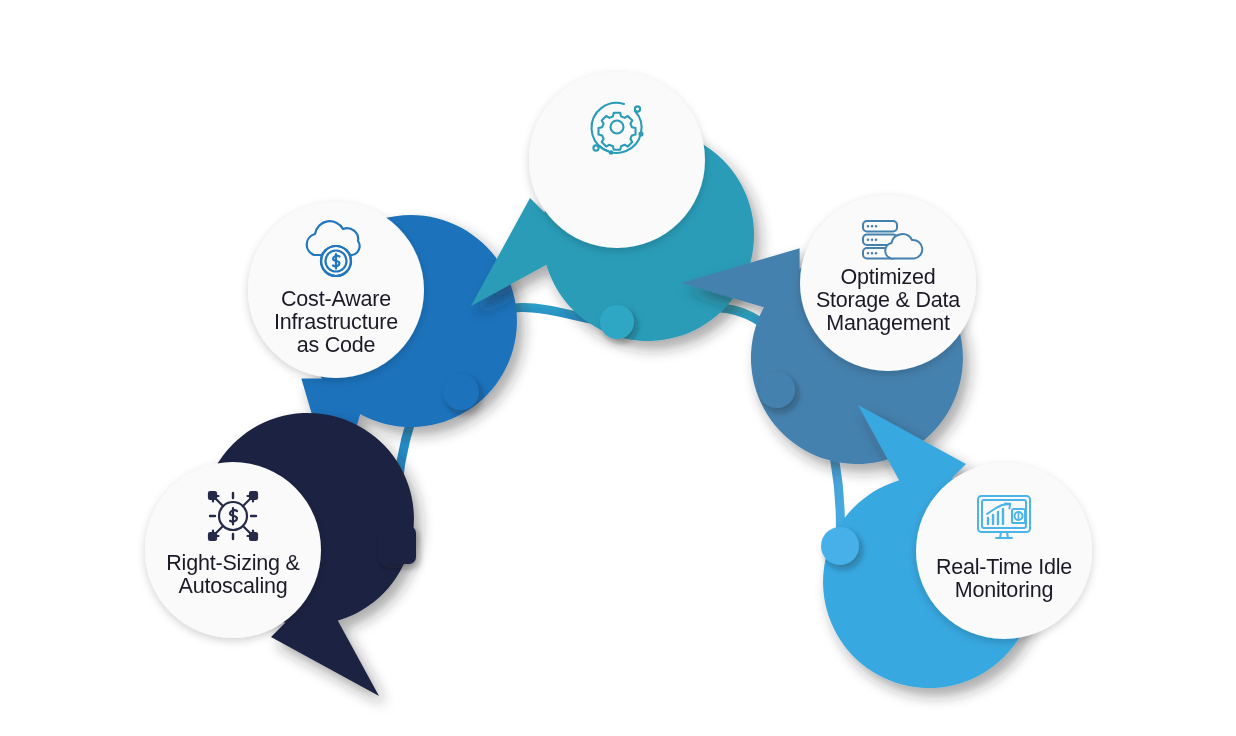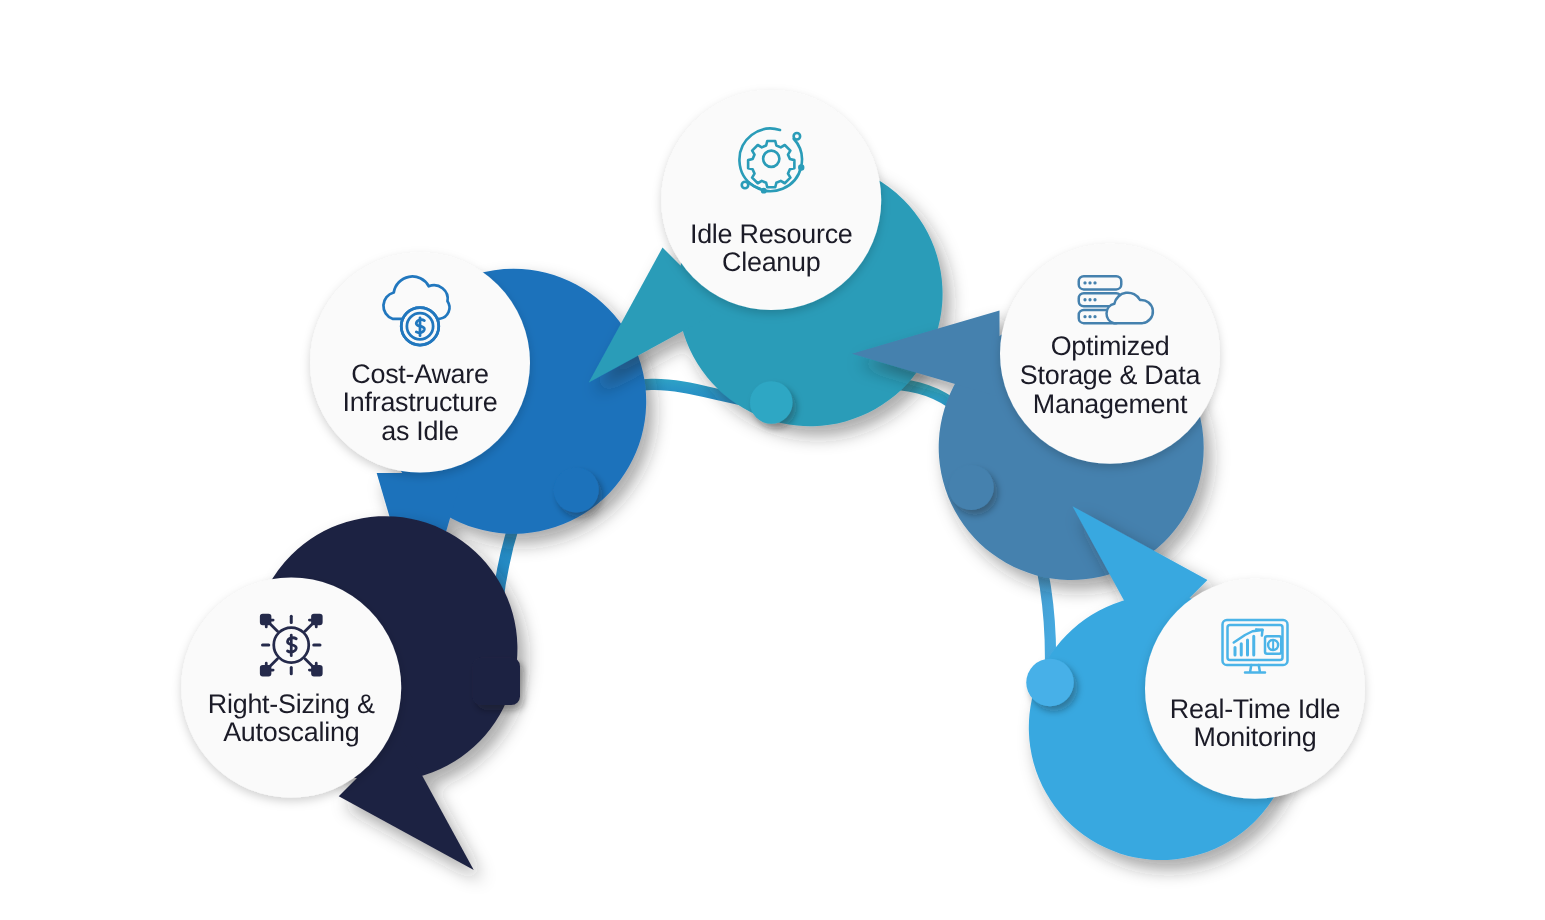--- a/index.html
+++ b/index.html
@@ -198,24 +198,22 @@
       <rect x="378" y="526" width="38" height="38" rx="7" fill="#1f2342" filter="url(#dotShadow)"></rect>
       <circle cx="461" cy="392" r="18" fill="#1c72bb" filter="url(#dotShadow)"></circle>
       <circle cx="617" cy="322" r="17" fill="#2fa7c4" filter="url(#dotShadow)"></circle>
       <circle cx="777" cy="390" r="18" fill="#4581ae" filter="url(#dotShadow)"></circle>
       <circle cx="840" cy="546" r="19" fill="#46b0e8" filter="url(#dotShadow)"></circle>
     </g>
   </svg>
 
   <div class="node-label" style="left:336px; top:288px; width:210px; transform:translate(-50%,0);">Cost-Aware
 Infrastructure
-as Idle</div>
-
-  <div class="node-label" style="left:617px; top:176px; width:210px; transform:translate(-50%,0);">Idle Resource
-Cleanup</div>
+as Code</div>
+
 
   <div class="node-label" style="left:888px; top:266px; width:220px; transform:translate(-50%,0);">Optimized
 Storage &amp; Data
 Management</div>
 
   <div class="node-label" style="left:233px; top:552px; width:215px; transform:translate(-50%,0);">Right-Sizing &amp;
 Autoscaling</div>
 
   <div class="node-label" style="left:1004px; top:556px; width:215px; transform:translate(-50%,0);">Real-Time Idle
 Monitoring</div>

